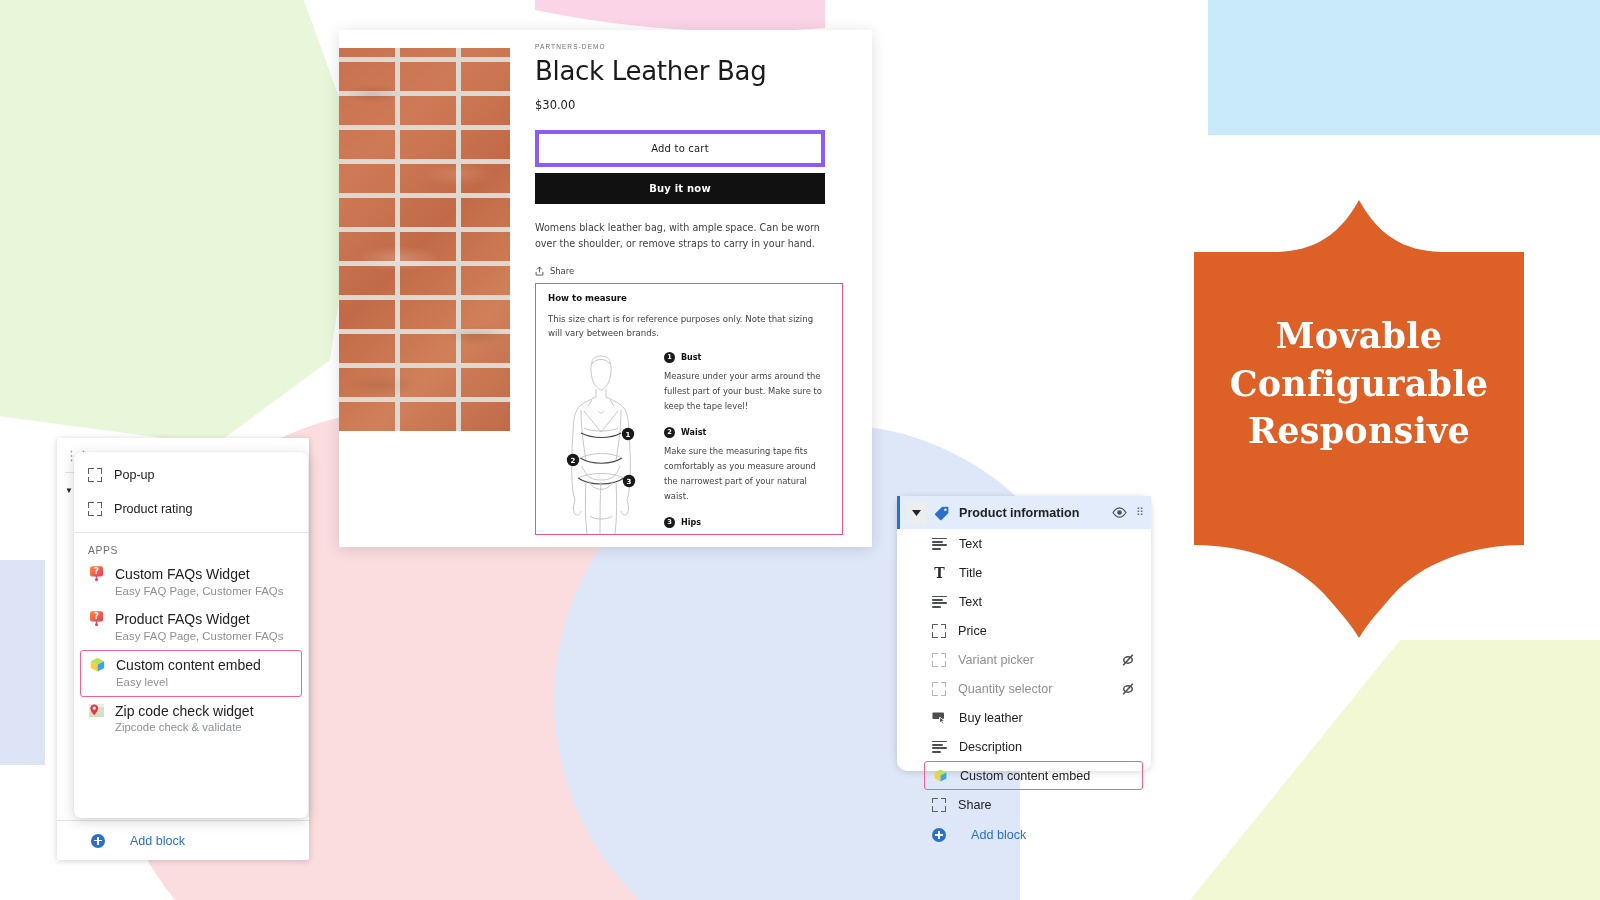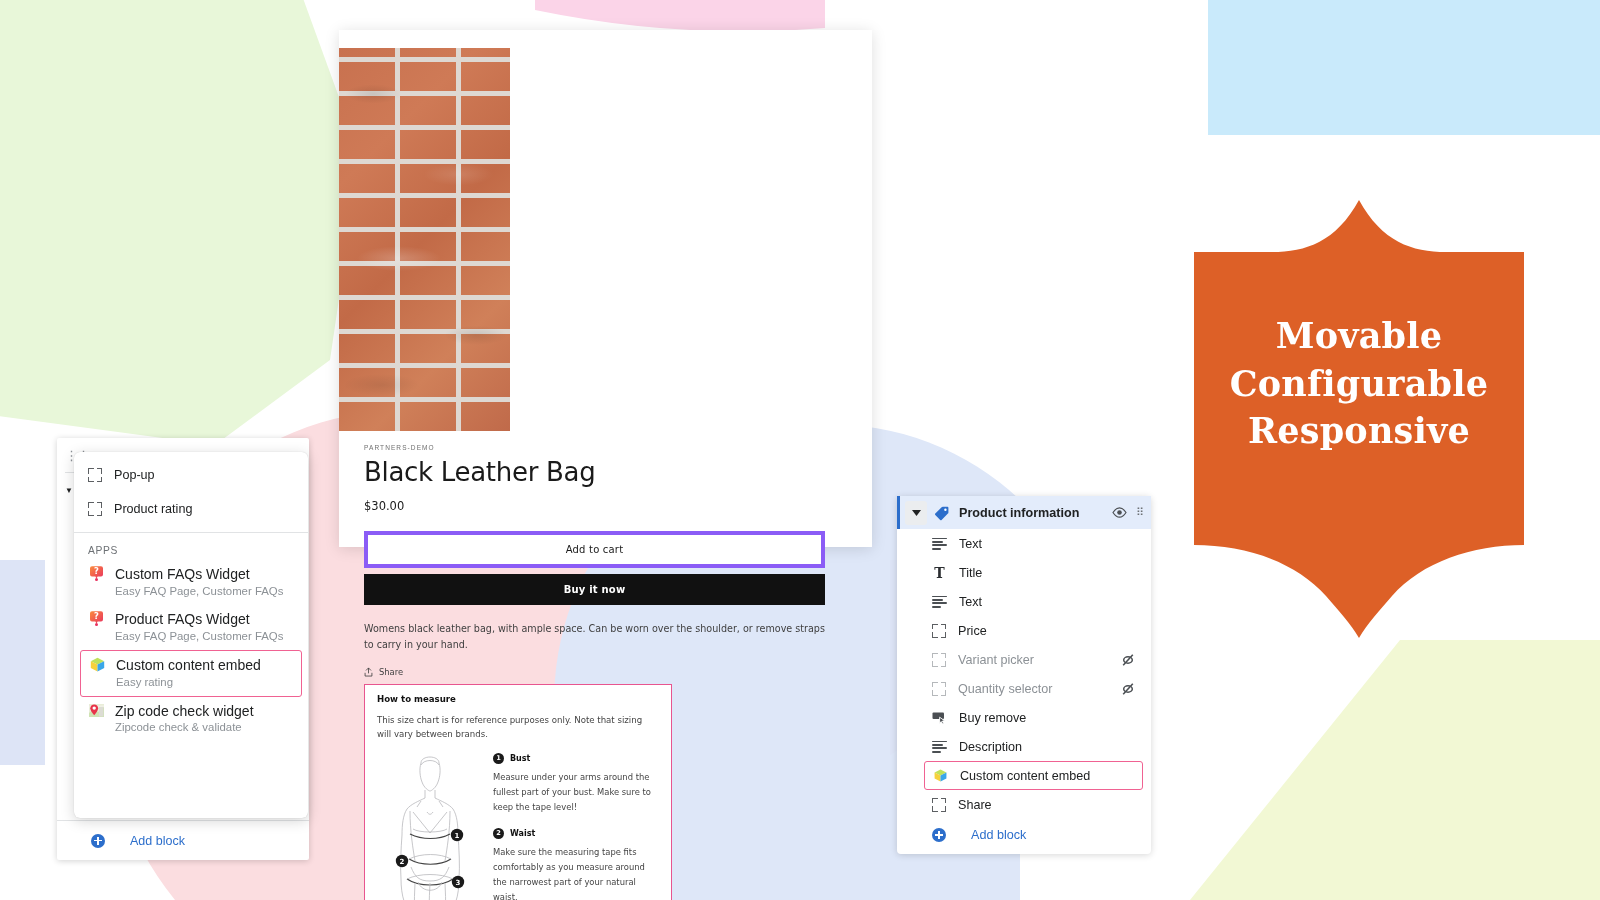--- a/index.html
+++ b/index.html
@@ -11,21 +11,21 @@
   }
   .bg-layer{position:absolute;inset:0;overflow:hidden;z-index:0;}
   .bg-layer svg{position:absolute;left:0;top:0;}
 
   
   .product-card{
     position:absolute;left:339px;top:30px;width:533px;height:517px;
     background:#ffffff;z-index:5;
     box-shadow:0 2px 14px rgba(0,0,0,.13);
   }
-  .product-inner{display:flex;height:100%;flex-direction:column;}
+  .product-inner{display:flex;height:100%;}
   .brick{
     width:171px;height:383px;margin:18px 0 0 0;flex:none;
     background:
       repeating-linear-gradient(0deg,
         rgba(0,0,0,0) 0px, rgba(0,0,0,0) 29px,
         #ded8d2 29px, #ded8d2 34px),
       repeating-linear-gradient(90deg,
         rgba(0,0,0,0) 0px, rgba(0,0,0,0) 56px,
         #ded8d2 56px, #ded8d2 61px),
       linear-gradient(135deg,#c8714f 0%,#cf7a56 25%,#c26a47 50%,#d08059 75%,#c06a4a 100%);
@@ -126,22 +126,22 @@
   
   .bracket{width:14px;height:14px;position:relative;flex:none;}
   .bracket i{position:absolute;width:4.5px;height:4.5px;border:1.5px solid #5c5f62;}
   .bracket i:nth-child(1){left:0;top:0;border-right:none;border-bottom:none;}
   .bracket i:nth-child(2){right:0;top:0;border-left:none;border-bottom:none;}
   .bracket i:nth-child(3){left:0;bottom:0;border-right:none;border-top:none;}
   .bracket i:nth-child(4){right:0;bottom:0;border-left:none;border-top:none;}
 
   
   .blocks-panel{
-    position:absolute;left:897px;top:496px;width:254px;height:358px;
-    background:#ffffff;z-index:10;border-radius:4px;
+    position:absolute;left:897px;top:496px;width:254px;height:275px;
+    background:#ffffff;z-index:10;border-radius:10px;
     box-shadow:0 1px 7px rgba(0,0,0,.16);
   }
   .bp-header{
     display:flex;align-items:center;height:33px;background:#e3ecfb;position:relative;
   }
   .bp-header::before{content:"";position:absolute;left:0;top:0;bottom:0;width:3px;background:#2c6ecb;}
   .bp-caret{
     width:22px;height:24px;margin-left:8px;background:#ebedef;border-radius:3px;
     display:flex;align-items:center;justify-content:center;flex:none;
   }
@@ -395,21 +395,21 @@
   </div>
 
   <div class="pk-app selected">
     <svg width="17" height="17" viewBox="0 0 17 17">
       <polygon points="8.5,1.8 15.2,5.2 8.5,8.6 1.8,5.2" fill="#bfe15a"></polygon>
       <polygon points="1.8,5.2 8.5,8.6 8.5,15.4 1.8,12" fill="#f6d13c"></polygon>
       <polygon points="15.2,5.2 8.5,8.6 8.5,15.4 15.2,12" fill="#3aa6e8"></polygon>
     </svg>
     <div class="pk-app-txt">
       <div class="pk-app-name">Custom content embed</div>
-      <div class="pk-app-sub">Easy rating</div>
+      <div class="pk-app-sub">Easy level</div>
     </div>
   </div>
 
   <div class="pk-app">
     <svg width="17" height="17" viewBox="0 0 17 17">
       <rect x="1" y="2" width="15" height="13" fill="#e9edd9"></rect>
       <path d="M1,11 L6,7 L10,10 L16,5 L16,15 L1,15 Z" fill="#cfe3b3"></path>
       <path d="M1,5 L16,4" stroke="#f2f2ea" stroke-width="1.2" fill="none"></path>
       <rect x="11" y="5" width="4.4" height="9.5" fill="#dcdcd4"></rect>
       <path d="M6.2,2.4 C8.4,2.4 10.1,4.1 10.1,6.2 C10.1,9 6.2,13.2 6.2,13.2 C6.2,13.2 2.3,9 2.3,6.2 C2.3,4.1 4,2.4 6.2,2.4 Z" fill="#e8344a"></path>
@@ -504,21 +504,21 @@
       <ellipse cx="7" cy="7" rx="4.3" ry="3.2" fill="none" stroke="#4b4f53" stroke-width="1.5"></ellipse>
       <line x1="2.2" y1="12.2" x2="11.8" y2="1.8" stroke="#4b4f53" stroke-width="1.6"></line>
     </svg>
   </div>
 
   <div class="bp-row">
     <svg width="15" height="13" viewBox="0 0 15 13" style="flex:none;">
       <rect x="0.5" y="1.5" width="11.5" height="6.5" rx="1" fill="#4b4f53"></rect>
       <path d="M7.6,6.2 L7.6,12.4 L9.2,10.6 L10.4,12.8 L11.6,12.2 L10.4,10.1 L12.7,9.8 Z" fill="#4b4f53" stroke="#ffffff" stroke-width="0.9"></path>
     </svg>
-    <span class="bp-label">Buy remove</span>
+    <span class="bp-label">Buy leather</span>
   </div>
 
   <div class="bp-row">
     <span class="lines-ic">
         <b></b>
         <b></b>
         <b></b>
         <b></b>
       </span>
     <span class="bp-label">Description</span>

